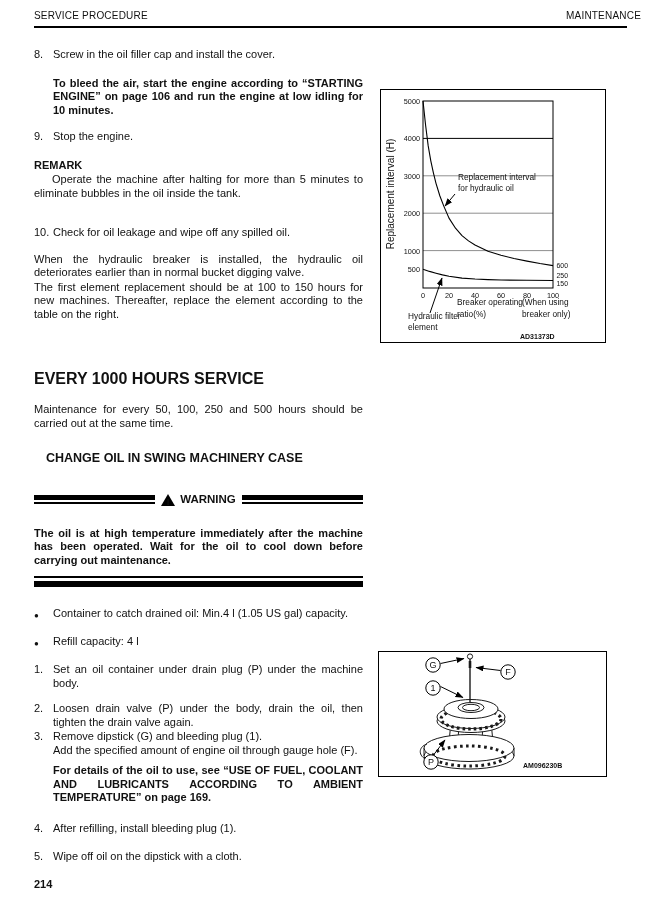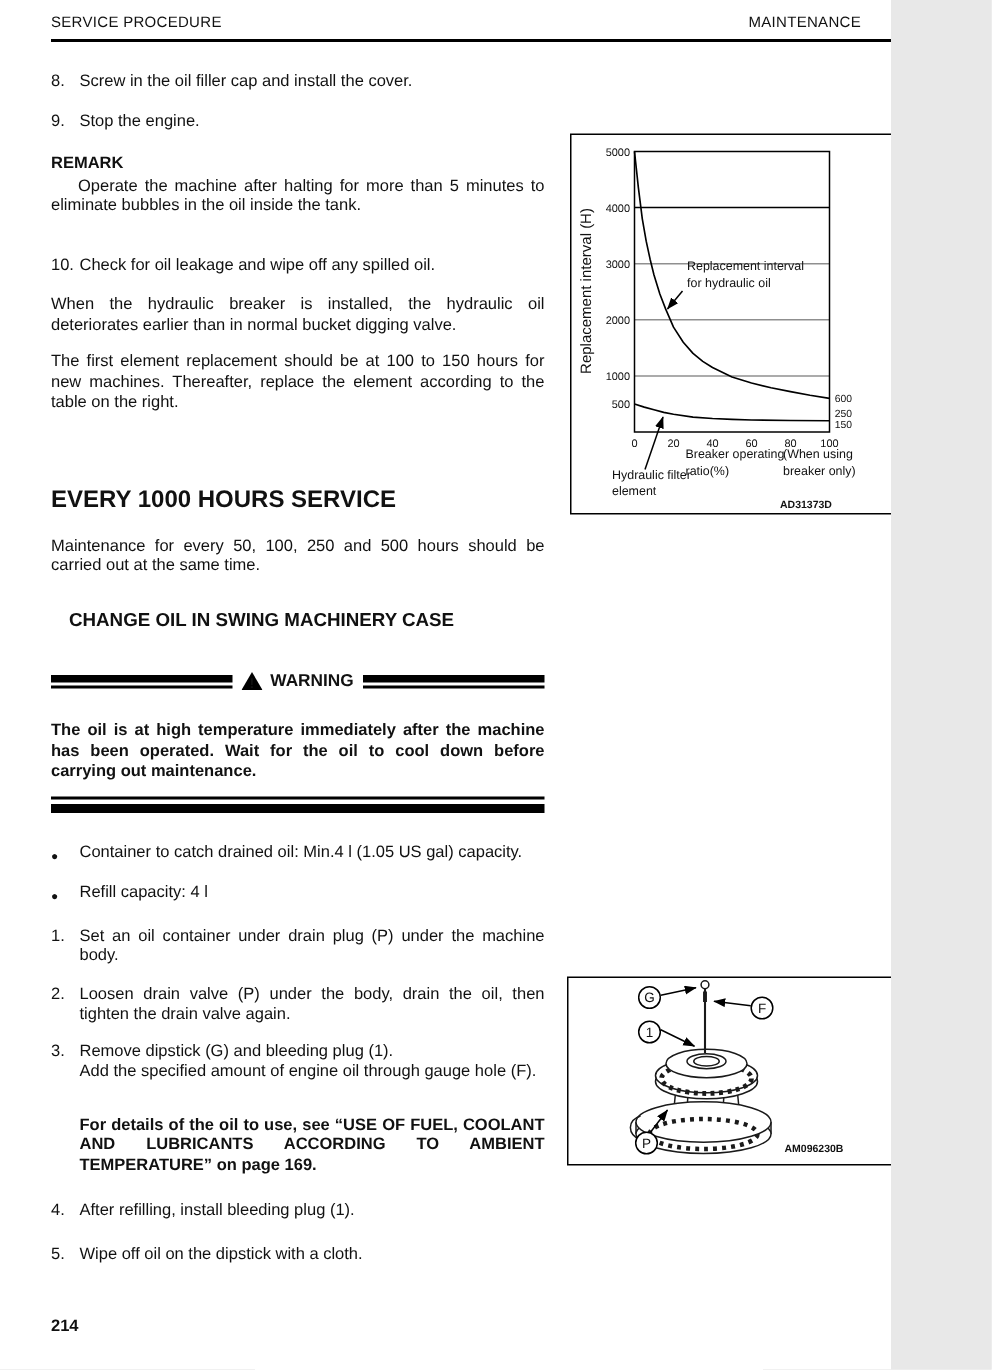--- a/index.html
+++ b/index.html
@@ -1,16 +1,16 @@
 <!DOCTYPE html>
 <html><head>
 <meta charset="utf-8">
 <style>
   html,body{margin:0;padding:0;background:#e8e8e8;}
-  .page{position:relative;width:594px;height:913px;background:#ffffff;
+  .page{position:relative;width:661px;height:913px;background:#ffffff;
     font-family:"Liberation Sans","DejaVu Sans",sans-serif;color:#111;overflow:hidden;}
   .hdr{position:absolute;top:10px;font-size:10px;letter-spacing:.2px;color:#111;}
   .hdr-left{left:34px;}
   .hdr-right{right:20px;text-align:center;}
   .hdr-rule{position:absolute;left:34px;top:26px;width:593px;height:2px;background:#000;}
   .col{position:absolute;left:34px;top:48px;width:329px;font-size:11px;line-height:13.5px;}
   .step{display:flex;}
   .step .n{width:19px;flex:none;}
   .step .t{flex:1;text-align:justify;}
   .note{margin-left:19px;font-weight:bold;text-align:justify;}
@@ -31,38 +31,39 @@
   .wrule-thick{height:6px;background:#000;margin-top:3px;}
   .bullet{display:flex;}
   .bullet .b{width:19px;flex:none;font-size:8px;padding-top:2px;}
   .bullet .t{flex:1;}
   .figbox{position:absolute;border:1px solid #000;background:#fff;box-sizing:border-box;}
   .chartbox{left:380px;top:89px;width:226px;height:254px;}
   .machbox{left:378px;top:651px;width:229px;height:126px;}
   .pageno{position:absolute;left:34px;top:878px;font-weight:bold;font-size:11px;}
   svg text{font-family:"Liberation Sans","DejaVu Sans",sans-serif;fill:#111;}
   .mt15{margin-top:15px;} .mt13{margin-top:13px;} .mt14{margin-top:26px;}
-  .mt11{margin-top:11px;} .mt12{margin-top:12px;} .mt7{margin-top:22px;}
+  .mt11{margin-top:1px;} .mt12{margin-top:12px;} .mt7{margin-top:7px;}
   .mt17{margin-top:17px;} .mt20{margin-top:20px;}
 </style>
 </head>
 <body>
 
 <div class="page">
 
   <div class="hdr hdr-left">SERVICE PROCEDURE</div>
   <div class="hdr hdr-right">MAINTENANCE</div>
   <div class="hdr-rule"></div>
 
   <div class="col">
 
     <div class="step">
       <span class="n">8.</span>
       <span class="t">Screw in the oil filler cap and install the cover.</span>
     </div>
+    <div class="note mt15">To bleed the air, start the engine according to “STARTING ENGINE” on page 106 and run the engine at low idling for 10 minutes.</div>
 
     <div class="step mt13">
       <span class="n">9.</span>
       <span class="t">Stop the engine.</span>
     </div>
 
     <div class="remark-title">REMARK</div>
     <div class="remark-text">Operate the machine after halting for more than 5 minutes to eliminate bubbles in the oil inside the tank.</div>
 
     <div class="step mt14">

